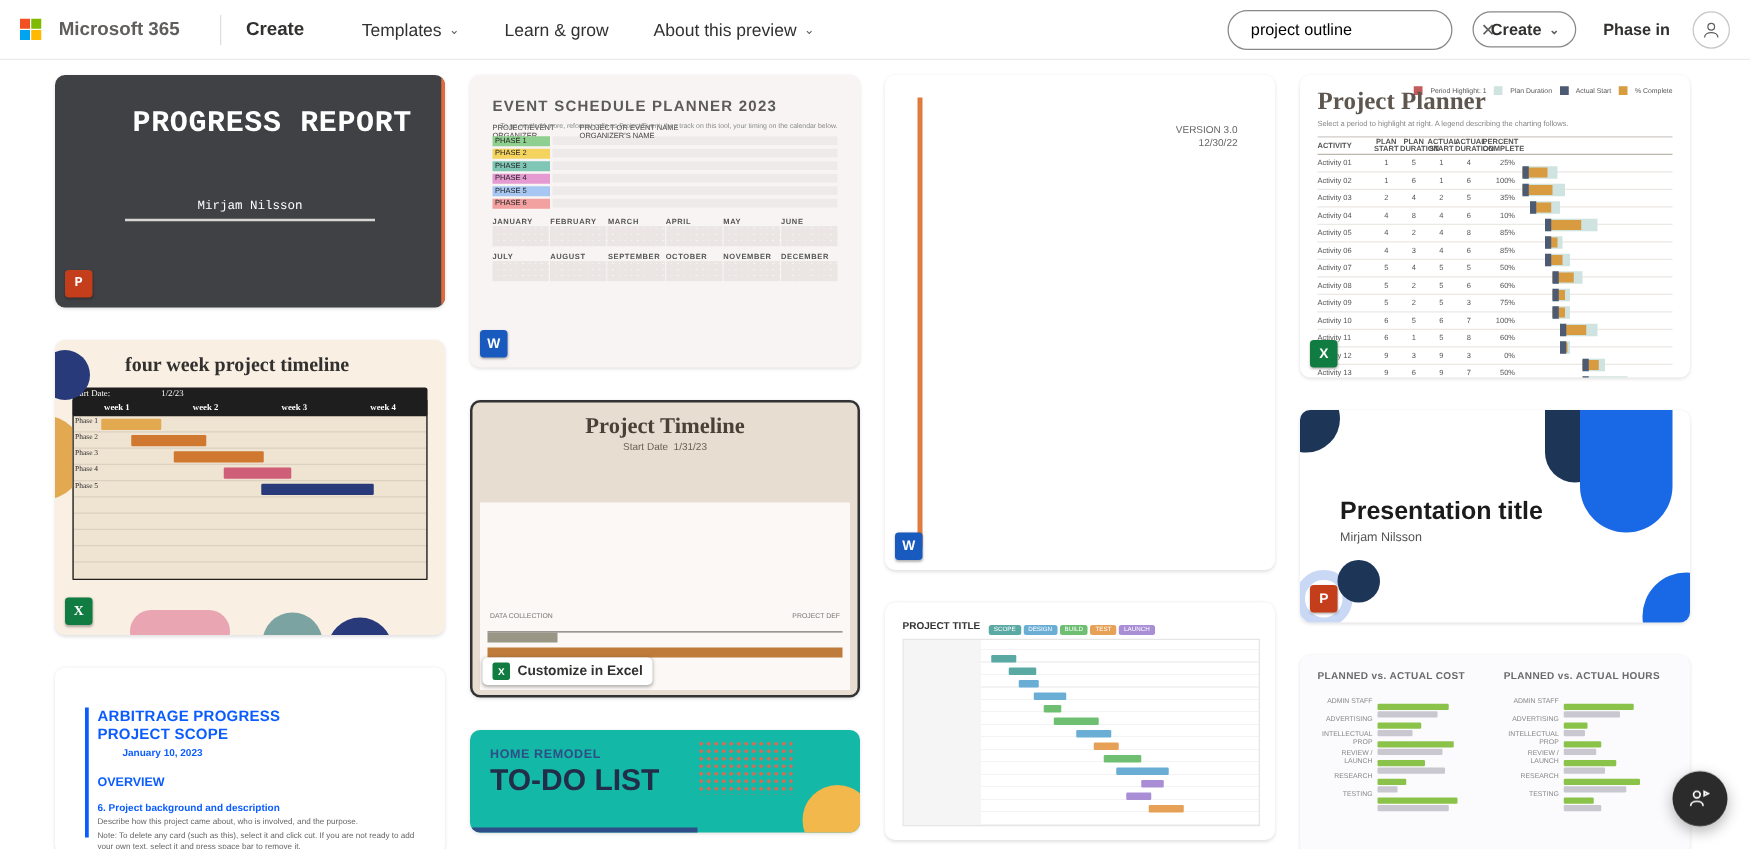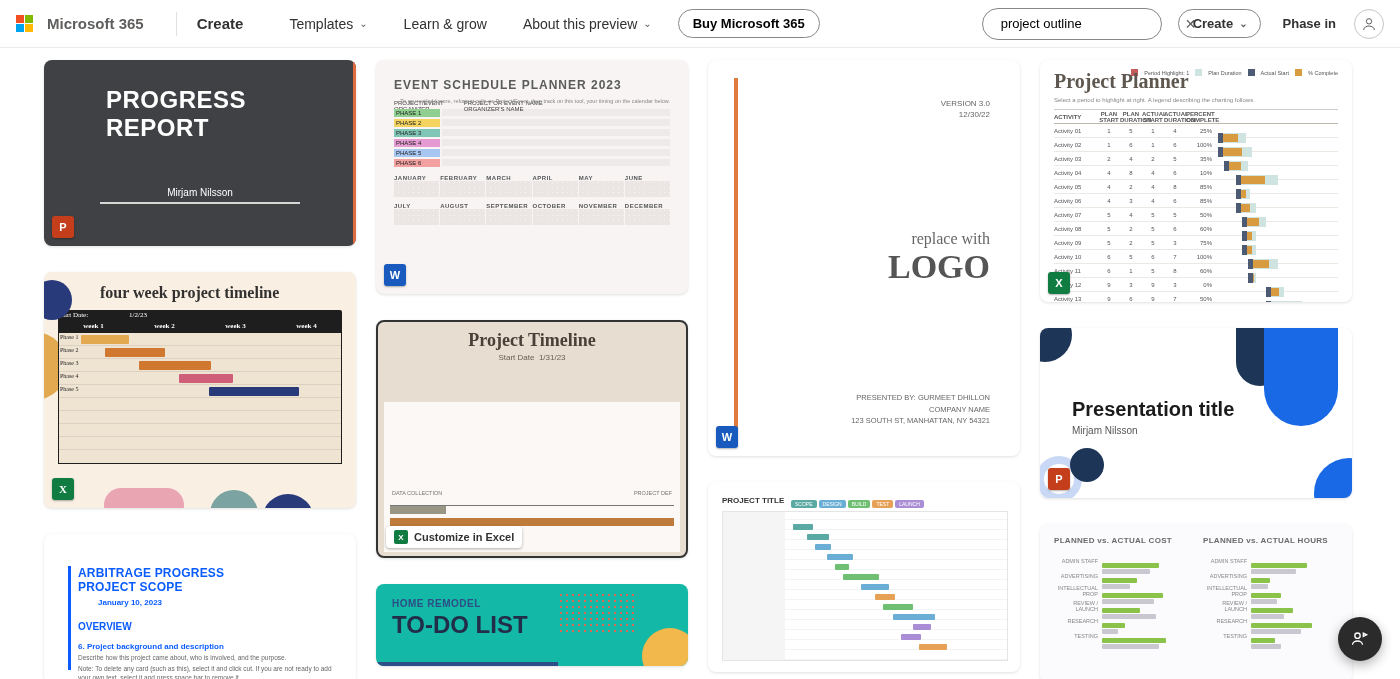--- a/index.html
+++ b/index.html
@@ -26,21 +26,21 @@
   
   .gallery { display: flex; gap: 20px; padding: 12px 44px 0 44px; align-items: flex-start; }
   .col { width: 312px; display: flex; flex-direction: column; gap: 26px; }
   .card { position: relative; border-radius: 8px; box-shadow: 0 1px 3px rgba(0,0,0,.12); overflow: hidden; background: #fff; }
   .app-badge { position: absolute; left: 8px; bottom: 8px; width: 22px; height: 22px; border-radius: 3px; display: flex; align-items: center; justify-content: center; font-size: 11px; font-weight: 700; color: #fff; box-shadow: 0 1px 2px rgba(0,0,0,.3); }
   .badge-ppt { background: #c43e1c; }
   .badge-xls { background: #107c41; }
   .badge-doc { background: #185abd; }
 
   
-  .c-progress { height: 186px; background: #3f4144; color: #fff; padding: 26px 22px; text-align: center; position: relative; }
+  .c-progress { height: 186px; background: #3f4144; color: #fff; padding: 26px 22px; text-align: center; position: relative; font-family: Liberation Mono, monospace; }
   .c-progress h1 { font-size: 24px; font-weight: 700; letter-spacing: .5px; line-height: 1.15; text-align: left; margin-left: 40px; }
   .c-progress .auth { font-size: 10px; margin-top: 46px; }
   .c-progress .rule { height: 2px; background: #d8d6d4; margin: 4px auto 0; width: 200px; }
   .c-progress .accent { position: absolute; right: 0; top: 0; bottom: 0; width: 3px; background: #df6b3f; }
 
   
   .c-fourwk { height: 236px; background: #f9efe3; padding: 12px 14px; font-family: Georgia, serif; position: relative; overflow: hidden; }
   .c-fourwk h2 { font-size: 16px; font-weight: 700; margin: 0 0 8px 42px; }
   .fw-grid { background: #1e1e1e; border-radius: 2px; font-size: 7px; color: #fff; }
   .fw-hdr { display: flex; }
@@ -171,21 +171,20 @@
     <span>Templates</span>
     <span class="chev">⌄</span>
   </span>
   <span class="nav-item">
     <span>Learn &amp; grow</span>
   </span>
   <span class="nav-item">
     <span>About this preview</span>
     <span class="chev">⌄</span>
   </span>
-  <button class="buy-btn">Buy Microsoft 365</button>
 
   <span class="spacer"></span>
 
   <div class="search">
     <svg width="14" height="14" viewBox="0 0 24 24" fill="none" stroke="#605e5c" stroke-width="2">
         <circle cx="10" cy="10" r="7"></circle>
         <line x1="21" y1="21" x2="15" y2="15"></line>
       </svg>
     <input value="project outline" style="">
     <span class="sx">✕</span>
@@ -397,29 +396,20 @@
       <h2>TO-DO LIST</h2>
     </div>
   </div>
 
   <div class="col">
     <div class="card c-logo">
       <div class="orange"></div>
       <div class="ver">
         <div>VERSION 3.0</div>
         <div>12/30/22</div>
-      </div>
-      <div class="logo-txt">
-        <div class="rep">replace with</div>
-        <div class="lg">LOGO</div>
-      </div>
-      <div class="pres">
-        <div>PRESENTED BY: GURMEET DHILLON</div>
-        <div>COMPANY NAME</div>
-        <div>123 SOUTH ST, MANHATTAN, NY 54321</div>
       </div>
       <span class="app-badge badge-doc">W</span>
     </div>
 
     <div class="card c-gantt">
       <div class="ttl">PROJECT TITLE</div>
       <div class="grid">
         <div class="tabs" id="gantt-tabs">
             <span style="background:#5aa9a2">SCOPE</span>
             <span style="background:#6aaed6">DESIGN</span>

